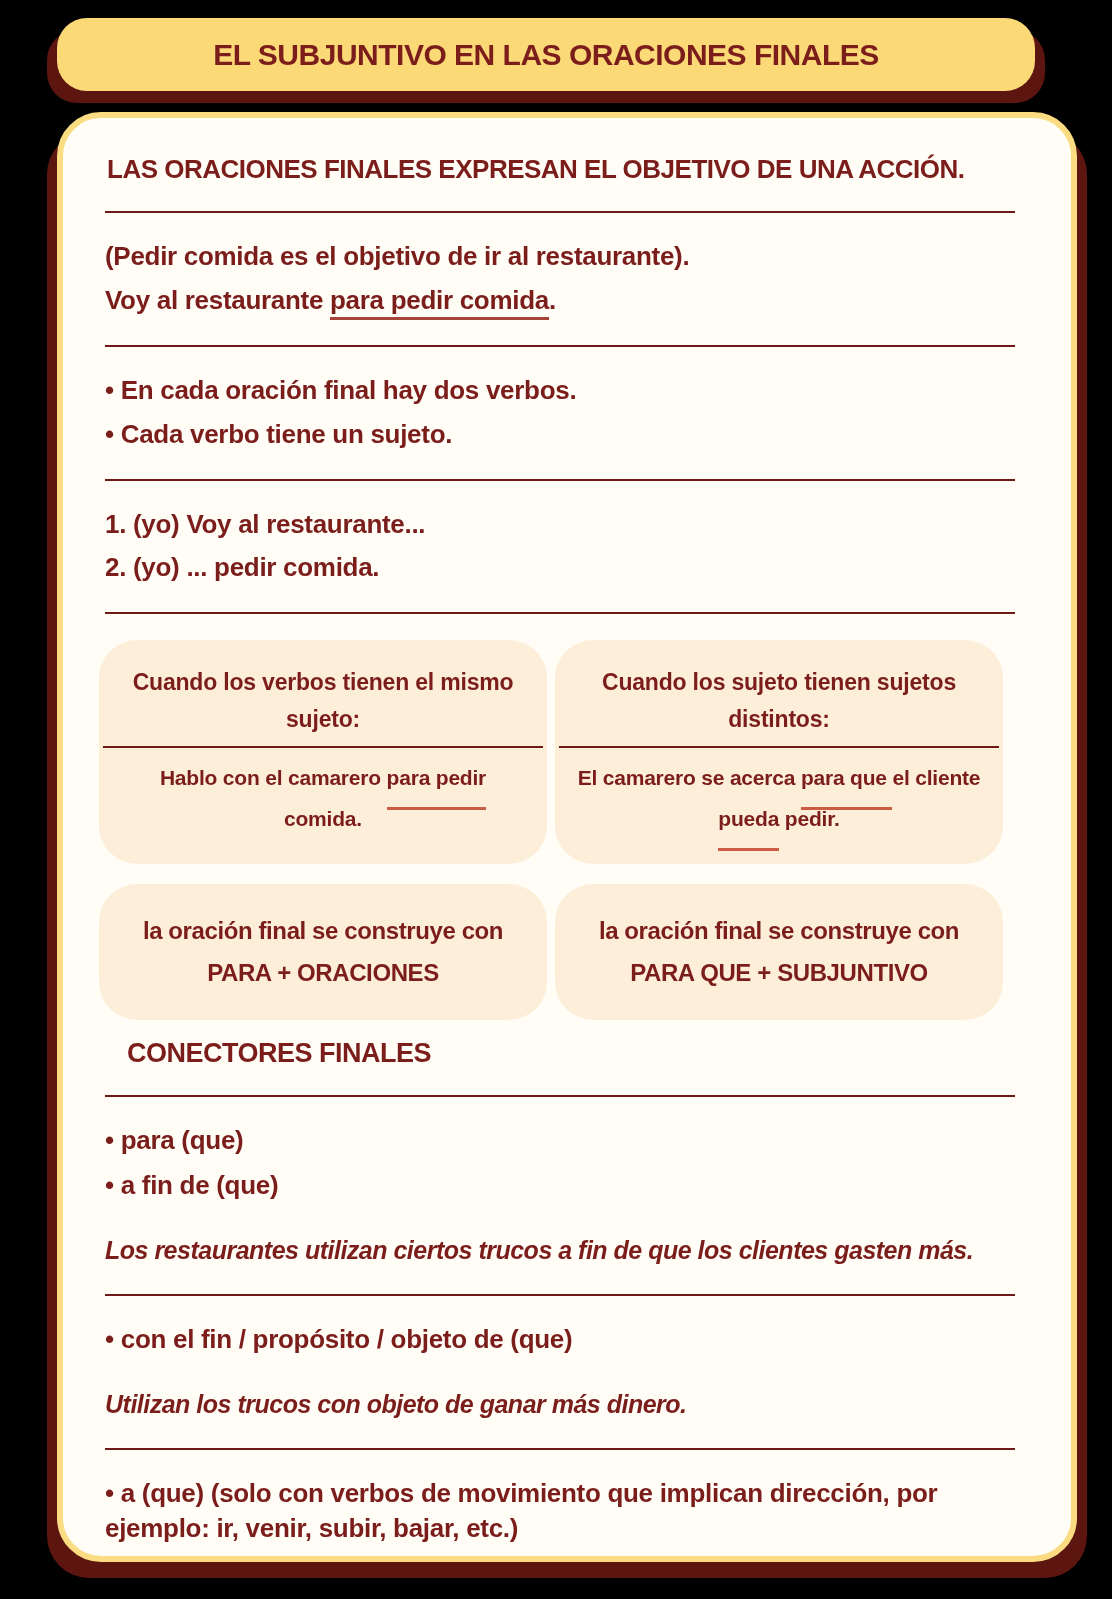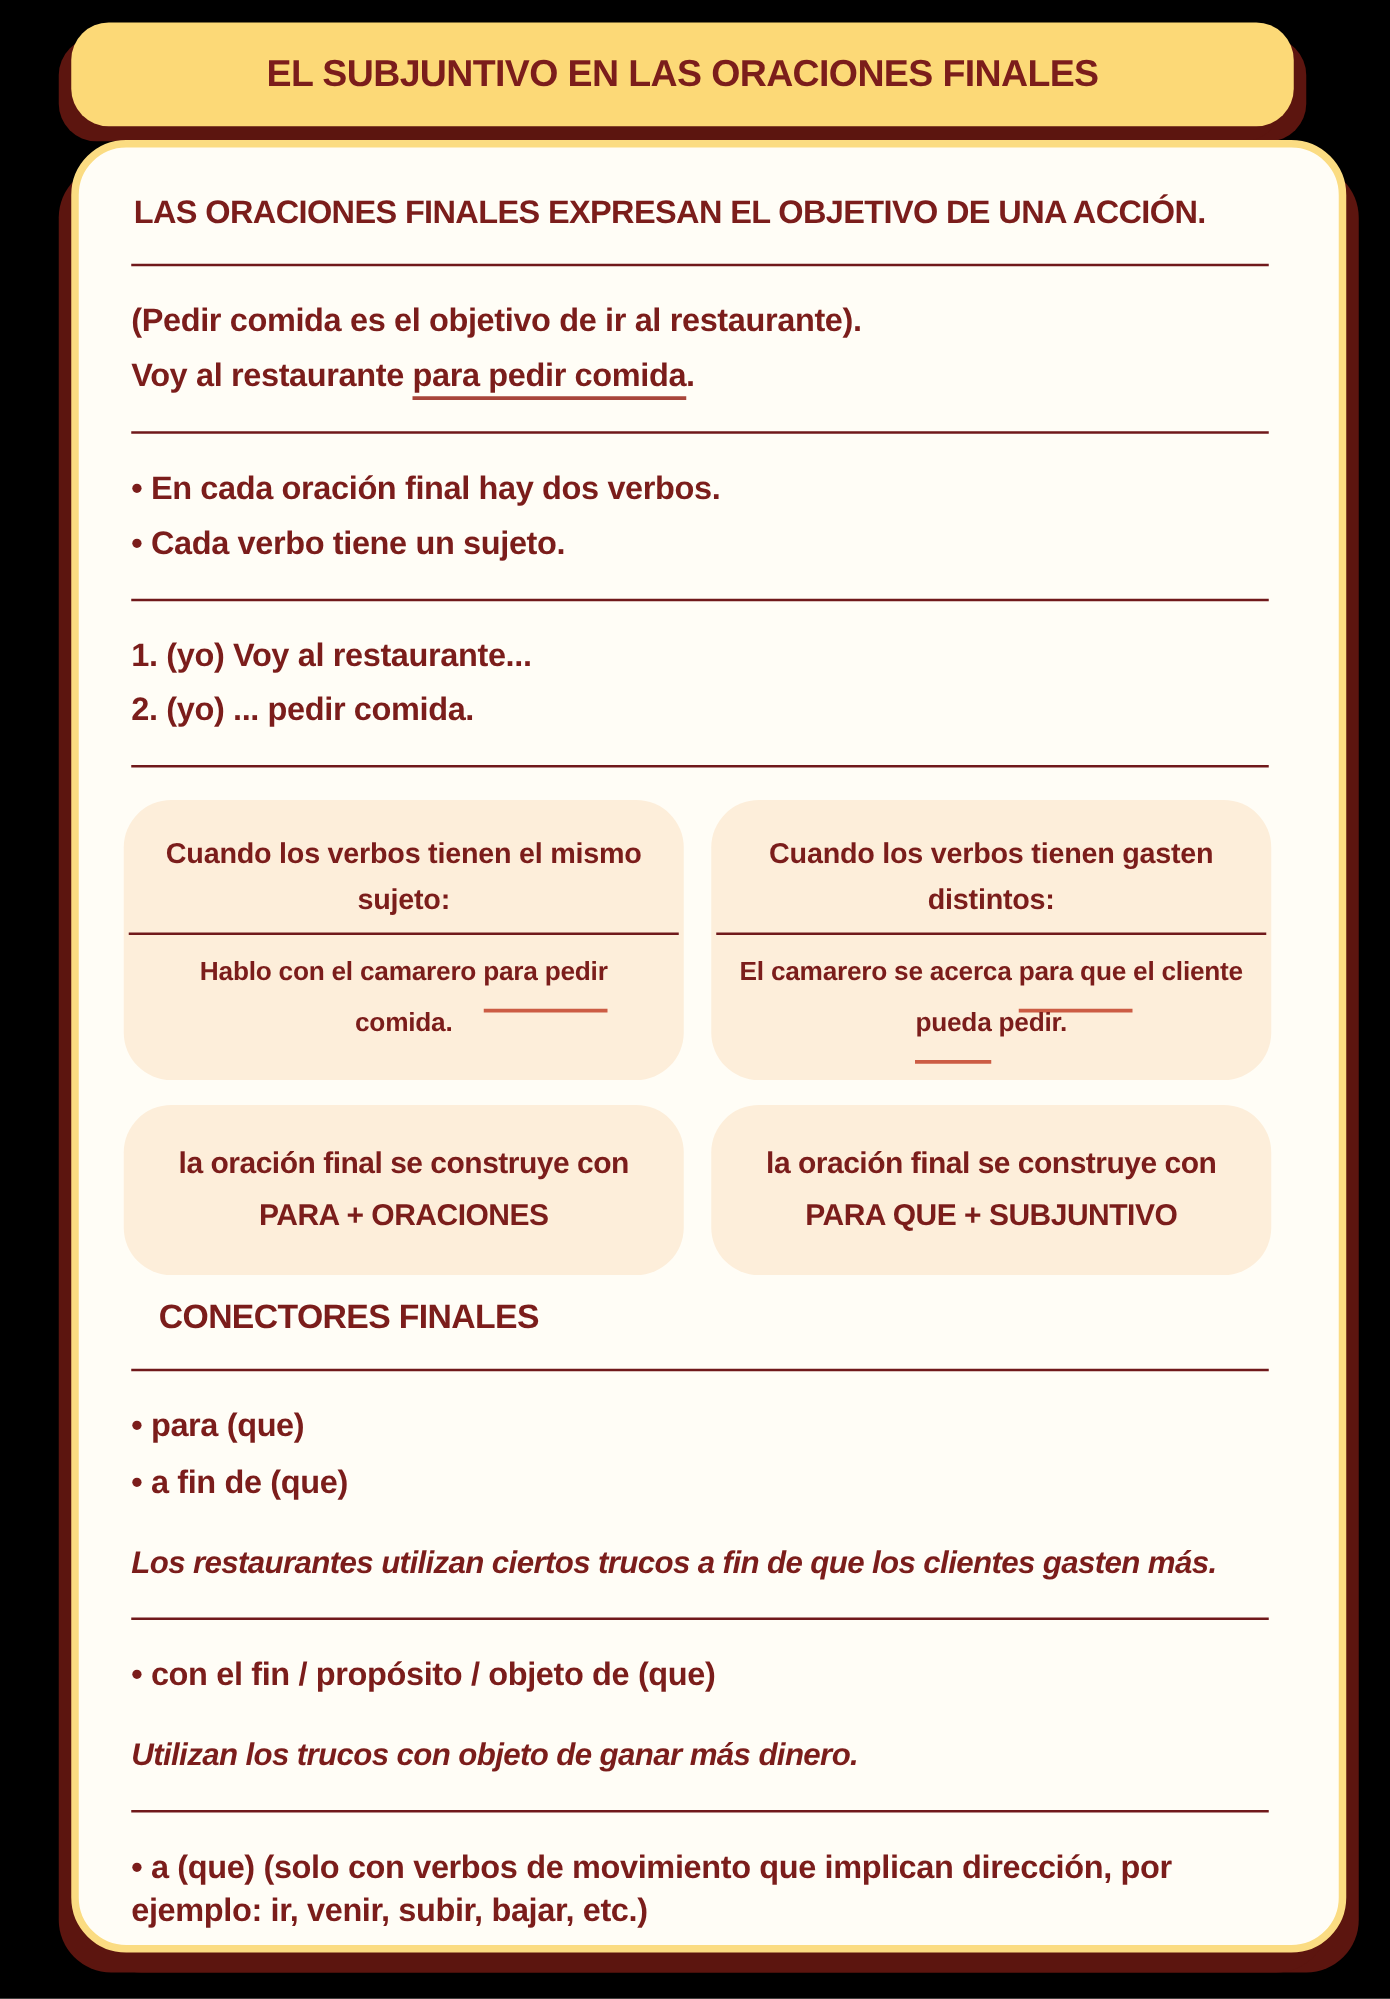--- a/index.html
+++ b/index.html
@@ -8,21 +8,21 @@
     background:#000000;
     overflow:hidden;
     font-family:"Liberation Sans",sans-serif;
     -webkit-font-smoothing:antialiased;
   }
   .page{position:relative;width:1112px;height:1599px;}
 
   
   .title-pill{
     position:absolute;left:57px;top:18px;
-    width:978px;height:83px;
+    width:978px;height:73px;
     background:#fcd977;
     border-radius:30px;
     box-shadow:-10px 12px 0 0 #5c150f, 10px 12px 0 0 #5c150f;
     display:flex;align-items:center;justify-content:center;
   }
   .title-pill span{
     color:#7b1d1b;font-size:30px;font-weight:700;letter-spacing:-0.5px;
   }
 
   
@@ -53,21 +53,21 @@
   }
   .u-red{
     border-bottom:3px solid #a8453a;padding-bottom:2px;
   }
   .u-orange{
     border-bottom:3px solid #cc5c44;padding-bottom:18px;
   }
 
   
   .boxes-row{
-    display:flex;gap:22px;margin:20px 0 0 -6px;width:924px;
+    display:flex;gap:8px;margin:20px 0 0 -6px;width:924px;
   }
   .boxes-row.row2{margin-top:20px;}
   .box{
     background:#fdeeda;border-radius:38px;
     width:448px;box-sizing:border-box;
     padding:20px 20px 24px 20px;
     text-align:center;
   }
   .box-heading{
     font-size:23px;font-weight:700;line-height:1.6;letter-spacing:-0.2px;
@@ -129,21 +129,21 @@
     <p class="body-line">2. (yo) ... pedir comida.</p>
 
     <hr class="rule">
 
     <div class="boxes-row">
       <div class="box">
         <div class="box-heading">Cuando los verbos tienen el mismo sujeto:</div>
         <div class="box-example"><span>Hablo con el camarero </span><span class="u-orange">para pedir</span><span> comida.</span></div>
       </div>
       <div class="box">
-        <div class="box-heading">Cuando los verbos tienen gasten distintos:</div>
+        <div class="box-heading">Cuando los sujeto tienen sujetos distintos:</div>
         <div class="box-example"><span>El camarero se acerca </span><span class="u-orange">para que </span><span>el cliente </span><span class="u-orange">pueda</span><span> pedir.</span></div>
       </div>
     </div>
 
     <div class="boxes-row row2">
       <div class="box rule-box">
         <div>la oración final se construye con</div>
         <div>PARA + ORACIONES</div>
       </div>
       <div class="box rule-box">

